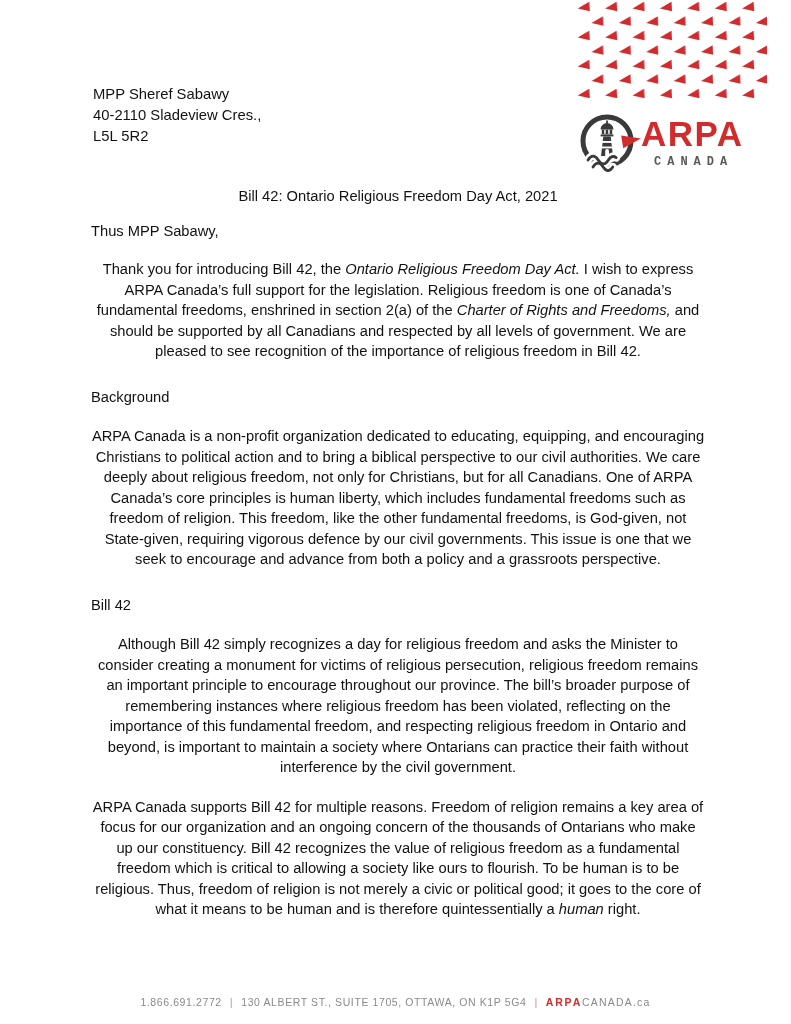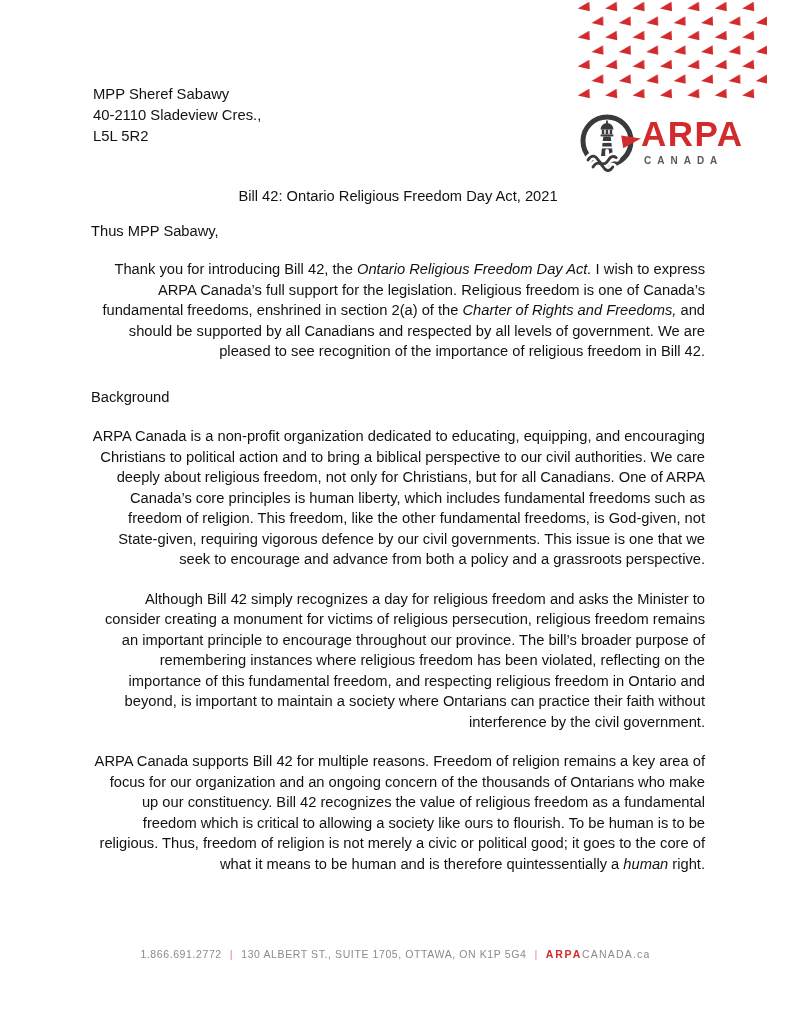--- a/index.html
+++ b/index.html
@@ -29,26 +29,27 @@
   }
   .brand-text { margin-left: -8px; padding-top: 6px; }
   .brand-name {
     font-size: 35px;
     font-weight: bold;
     letter-spacing: 1.5px;
     line-height: 1;
     color: #d22b2e;
   }
   .brand-country {
-    font-size: 10px;
+    font-size: 12px;
     font-weight: bold;
     letter-spacing: 6px;
     color: #58595b;
     margin-top: 4px;
-    margin-left: 3px;
+    margin-left: 13px;
+    font-family: Liberation Mono, monospace;
   }
 
   
   .address {
     position: absolute;
     left: 93px;
     top: 84px;
     font-size: 14.8px;
     line-height: 21px;
   }
@@ -61,32 +62,32 @@
     width: 614px;
     font-size: 14.7px;
     line-height: 20.5px;
   }
   .letter-title {
     text-align: center;
     font-weight: normal;
     margin: 0 0 14px 0;
   }
   .salutation { margin: 0 0 18px 0; }
-  .para { margin: 0 0 19px 0; text-align: right; }
+  .para { margin: 0 0 19px 0; text-align: center; }
   .section-heading {
     font-weight: normal;
     margin: 25px 0 19px 0;
   }
   .para em, .letter-title em { font-style: italic; }
 
   
   .footer {
     position: absolute;
     left: 0;
-    top: 948px;
+    top: 996px;
     width: 100%;
     text-align: center;
     font-size: 10.5px;
     letter-spacing: 0.6px;
     color: #8a8a8d;
   }
   .footer .sep { color: #d98b8b; padding: 0 8px; font-size: 11px; }
   .footer .brand-red { color: #d22b2e; font-weight: bold; letter-spacing: 1.8px; }
   .footer .brand-gray { color: #8a8a8d; letter-spacing: 1.2px; }
 </style>
@@ -149,20 +150,21 @@
 
   <div class="content">
     <div class="letter-title">Bill 42: Ontario Religious Freedom Day Act, 2021</div>
     <div class="salutation">Thus MPP Sabawy,</div>
 
     <p class="para"><span>Thank you for introducing Bill 42, the </span><em>Ontario Religious Freedom Day Act.</em><span> I wish to express ARPA Canada’s full support for the legislation. Religious freedom is one of Canada’s fundamental freedoms, enshrined in section 2(a) of the </span><em>Charter of Rights and Freedoms,</em><span> and should be supported by all Canadians and respected by all levels of government. We are pleased to see recognition of the importance of religious freedom in Bill 42.</span></p>
 
     <div class="section-heading">Background</div>
     <p class="para">ARPA Canada is a non-profit organization dedicated to educating, equipping, and encouraging Christians to political action and to bring a biblical perspective to our civil authorities. We care deeply about religious freedom, not only for Christians, but for all Canadians. One of ARPA Canada’s core principles is human liberty, which includes fundamental freedoms such as freedom of religion. This freedom, like the other fundamental freedoms, is God-given, not State-given, requiring vigorous defence by our civil governments. This issue is one that we seek to encourage and advance from both a policy and a grassroots perspective.</p>
 
+    <div class="section-heading">Bill 42</div>
     <p class="para">Although Bill 42 simply recognizes a day for religious freedom and asks the Minister to consider creating a monument for victims of religious persecution, religious freedom remains an important principle to encourage throughout our province. The bill’s broader purpose of remembering instances where religious freedom has been violated, reflecting on the importance of this fundamental freedom, and respecting religious freedom in Ontario and beyond, is important to maintain a society where Ontarians can practice their faith without interference by the civil government.</p>
 
     <p class="para"><span>ARPA Canada supports Bill 42 for multiple reasons. Freedom of religion remains a key area of focus for our organization and an ongoing concern of the thousands of Ontarians who make up our constituency. Bill 42 recognizes the value of religious freedom as a fundamental freedom which is critical to allowing a society like ours to flourish. To be human is to be religious. Thus, freedom of religion is not merely a civic or political good; it goes to the core of what it means to be human and is therefore quintessentially a </span><em>human</em><span> right.</span></p>
   </div>
 
   <div class="footer">
     <span>1.866.691.2772</span><span class="sep">|</span><span>130 ALBERT ST., SUITE 1705, OTTAWA, ON K1P 5G4</span><span class="sep">|</span><span class="brand-red">ARPA</span><span class="brand-gray">CANADA.ca</span>
   </div>
 
 </div>

